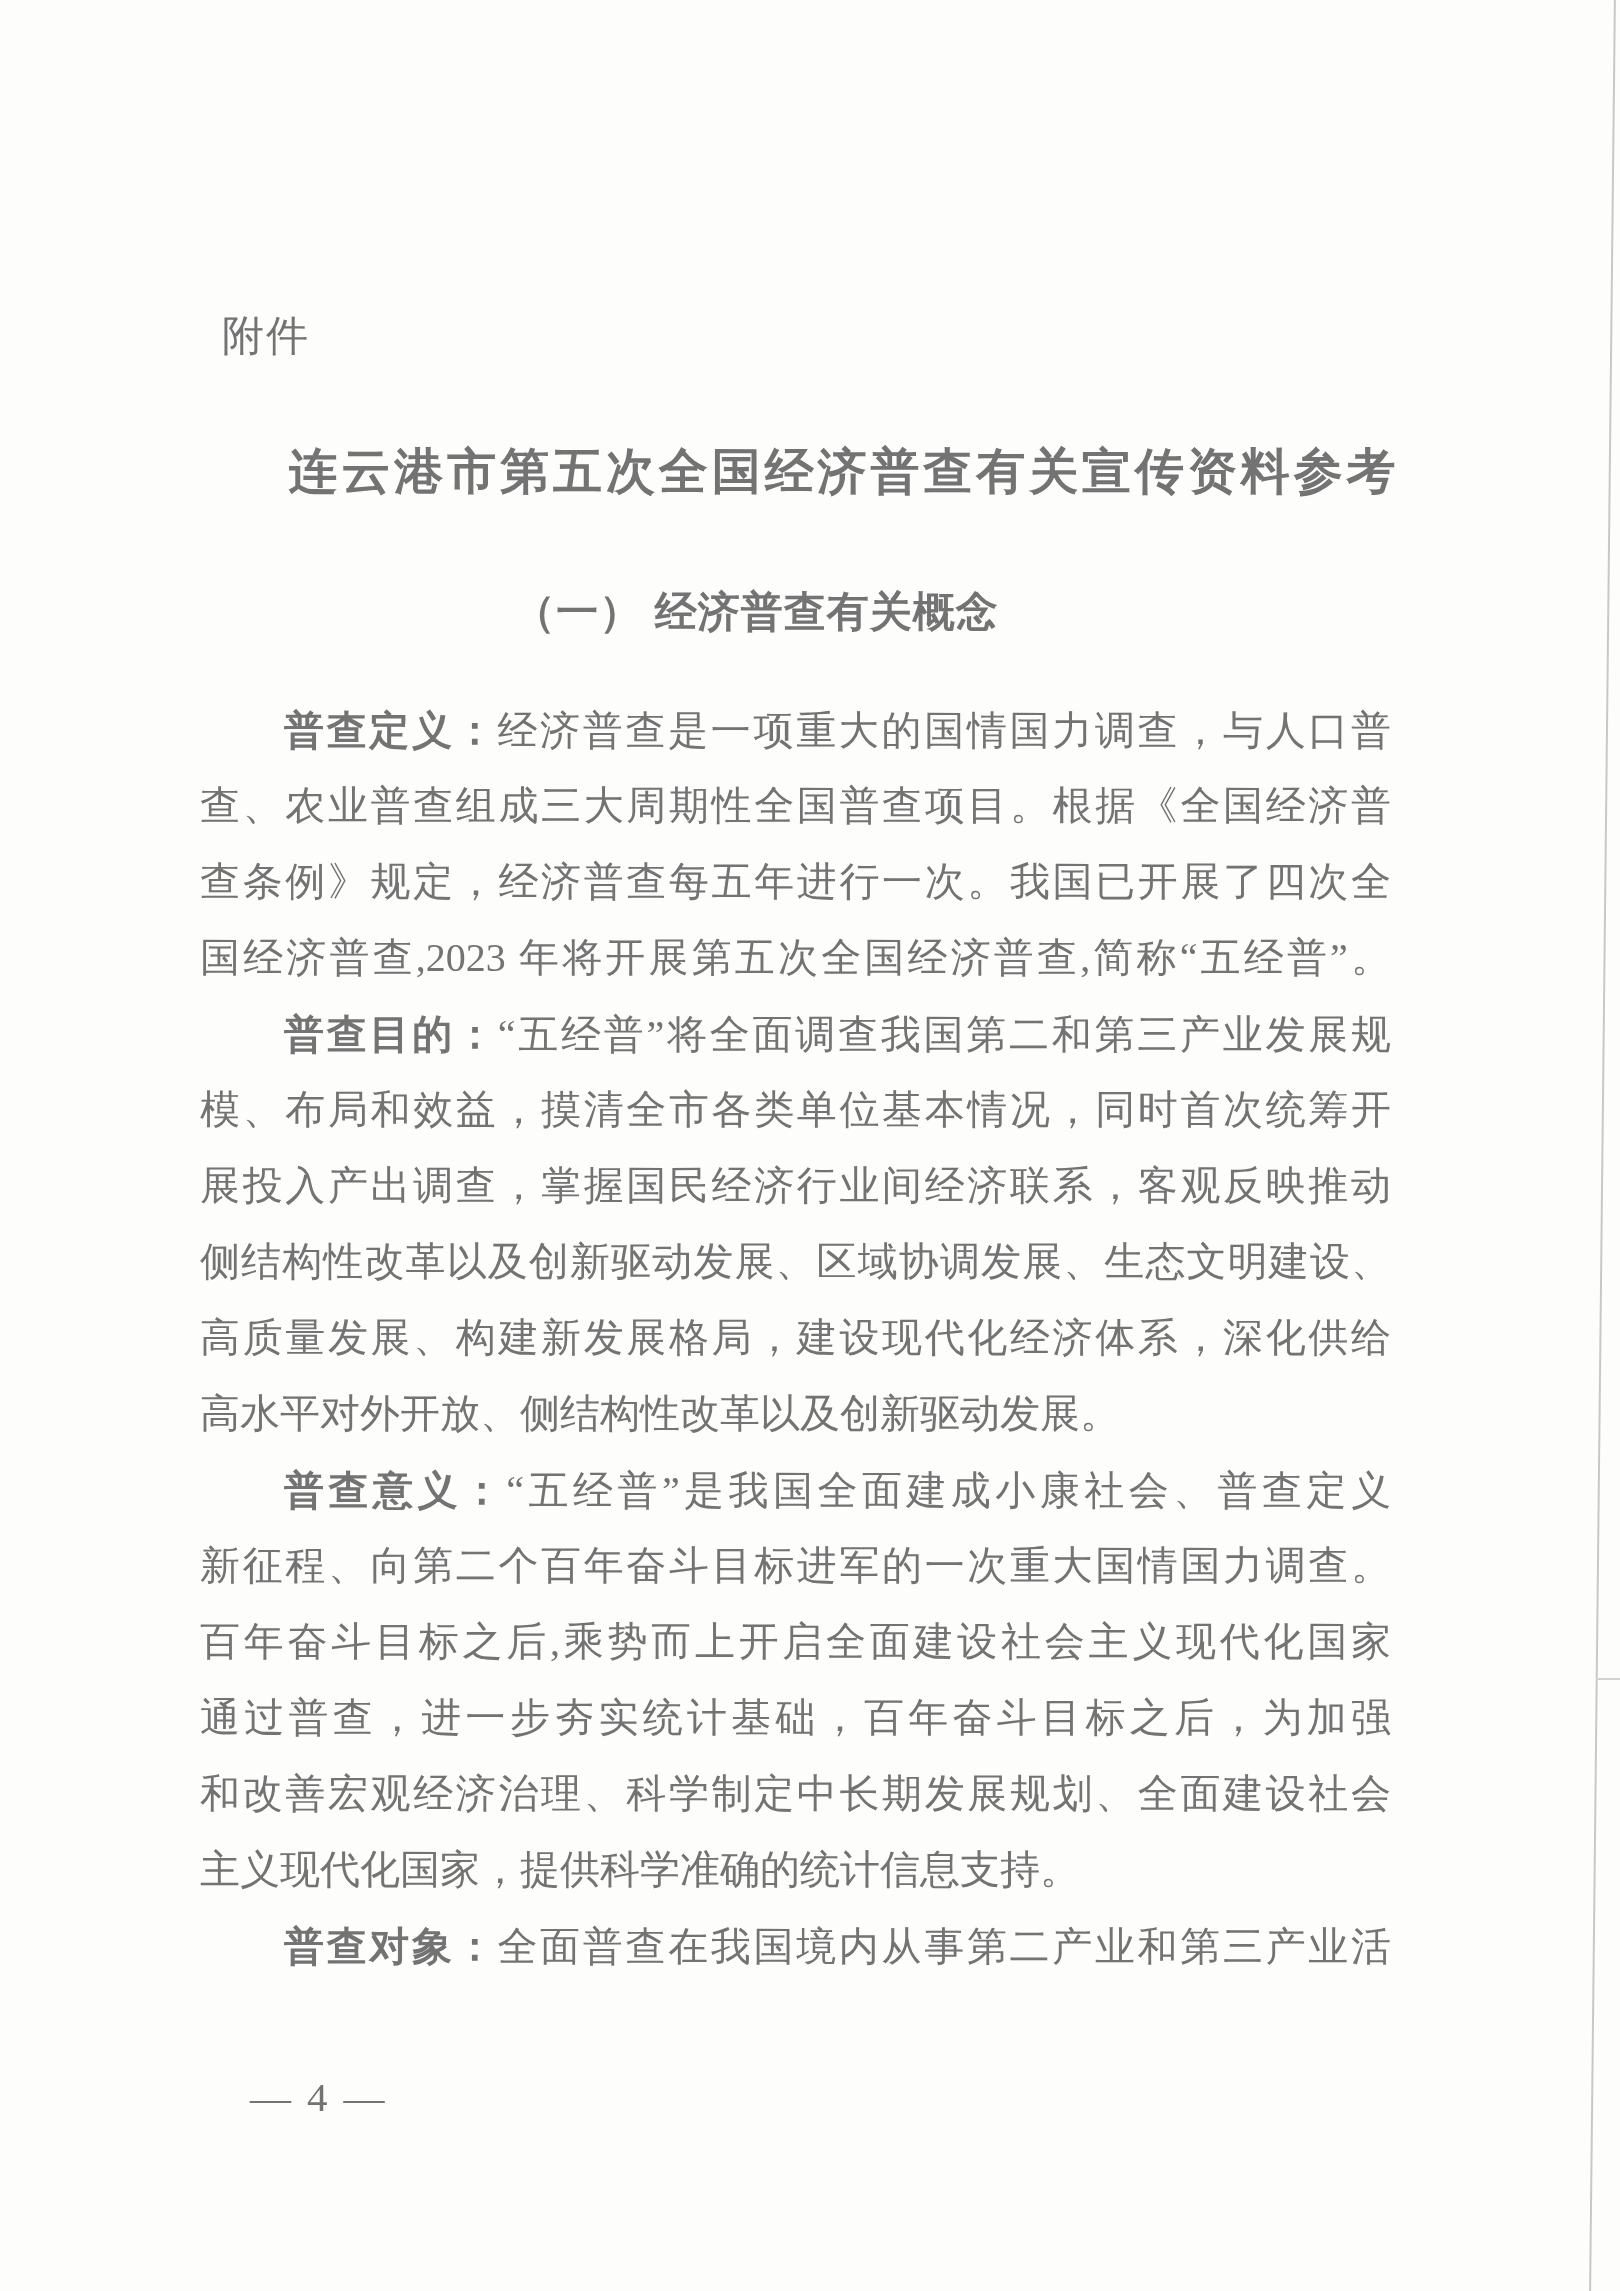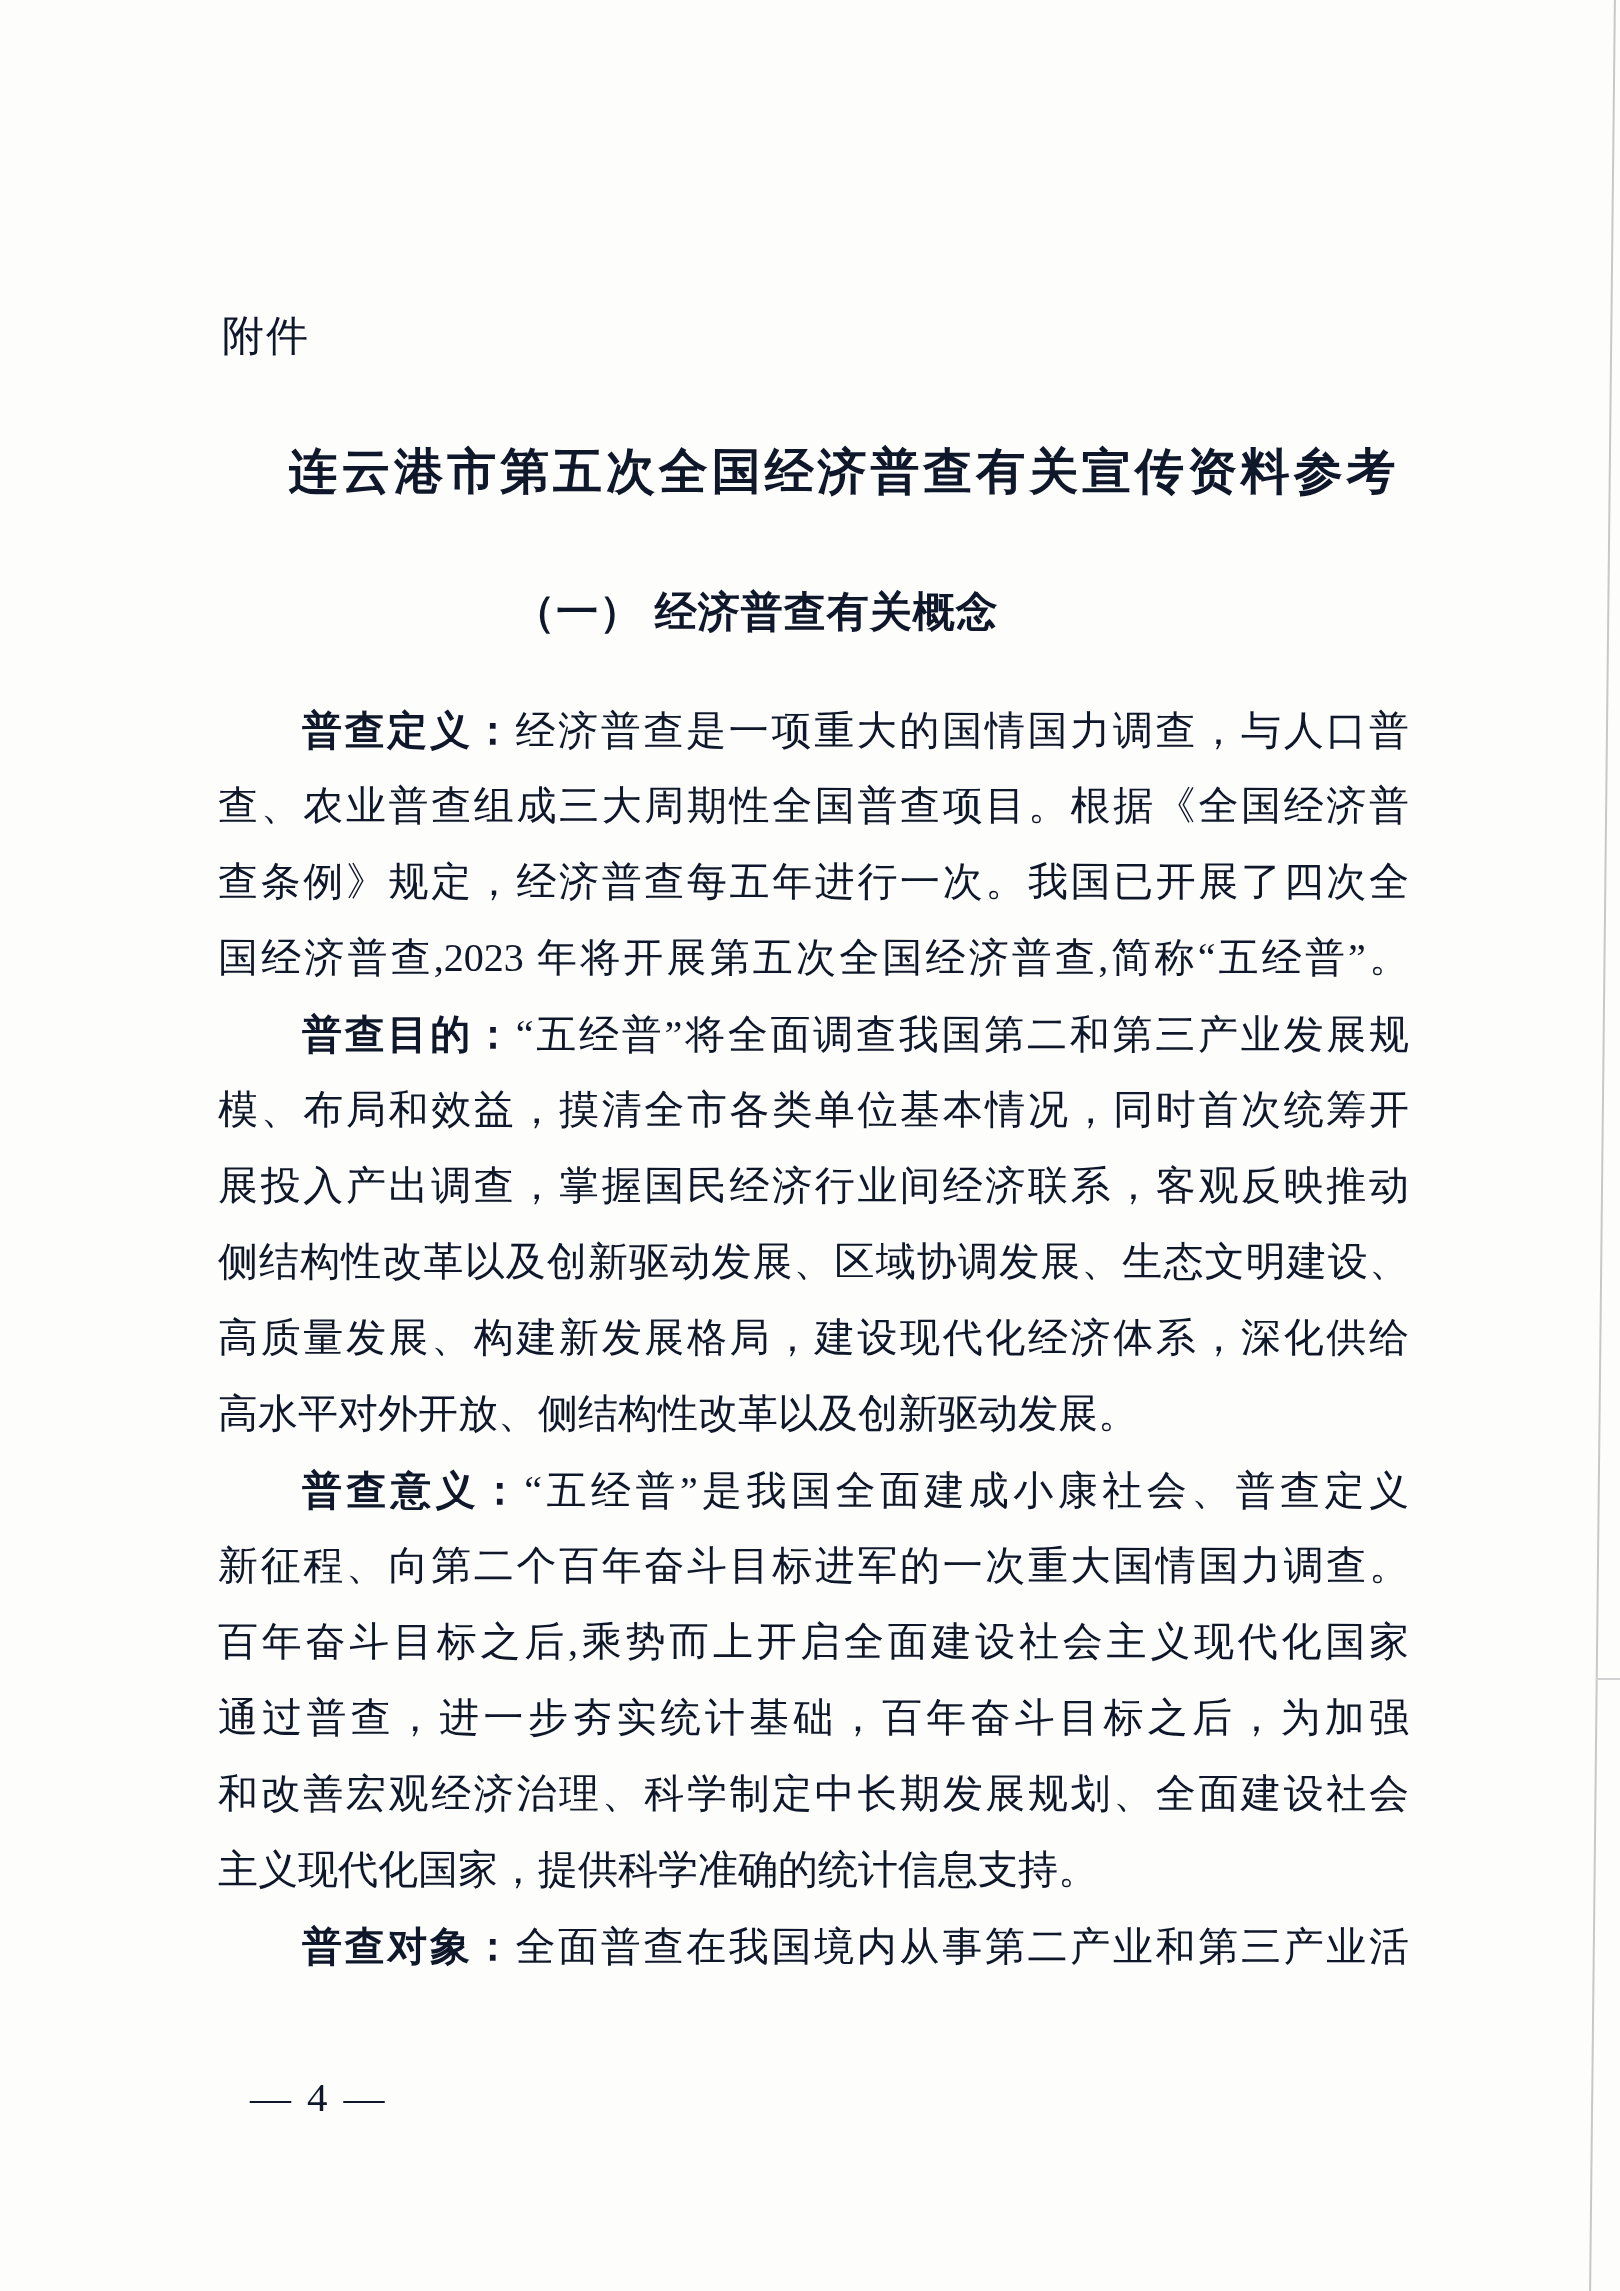--- a/index.html
+++ b/index.html
@@ -1,21 +1,21 @@
 <!DOCTYPE html>
 <html><head>
 <meta charset="utf-8">
 <style>
   * { margin:0; padding:0; box-sizing:border-box; }
   html, body { background:#ffffff; }
   .page {
     position:relative;
     width:1620px; height:2292px;
     background:#fdfdfc;
-    color:#0f172a;
+    color:#737373;
     overflow:hidden;
     font-family:"Liberation Serif","DejaVu Serif",serif;
   }
   .attachment {
     position:absolute; left:222px; top:312px;
     font-family:"Liberation Sans","DejaVu Sans",sans-serif;
     font-weight:500; font-size:42px; line-height:47px; letter-spacing:2px;
   }
   .title {
     position:absolute; left:34px; top:443px; width:1620px;
@@ -23,21 +23,21 @@
     font-family:"Liberation Serif","DejaVu Serif",serif;
     font-weight:700; font-size:49px; line-height:57px; letter-spacing:3.9px;
   }
   .section {
     position:absolute; left:-54px; top:587px; width:1620px;
     text-align:center;
     font-family:"Liberation Sans","DejaVu Sans",sans-serif;
     font-weight:600; font-size:42px; line-height:49px; letter-spacing:1px;
   }
   .body {
-    position:absolute; left:218px; top:692px; width:1191px;
+    position:absolute; left:200px; top:692px; width:1191px;
     font-size:40px;
   }
   .line {
     height:76px; line-height:76px;
     text-align:justify;
     text-align-last:justify;
     white-space:normal;
   }
   .line.end { text-align-last:left; }
   .line.indent { padding-left:84px; }

